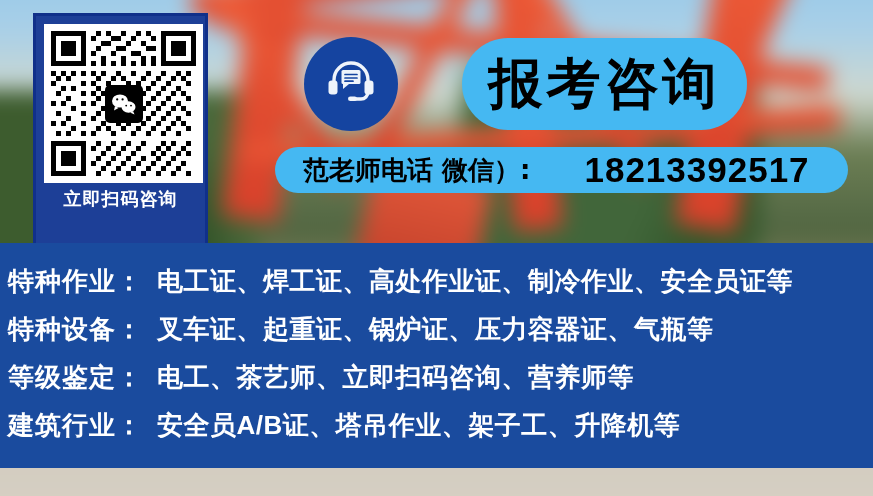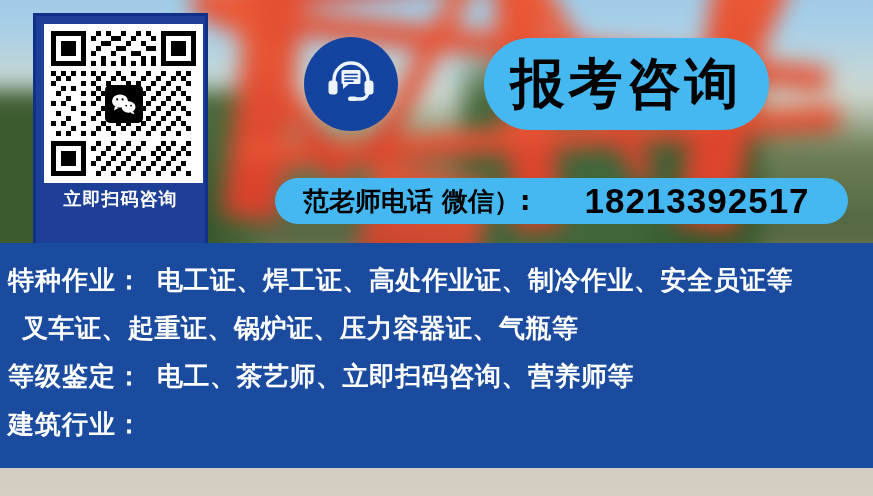--- a/index.html
+++ b/index.html
@@ -148,30 +148,30 @@
     background: #45b8f2;
     border-radius: 999px;
     display: flex;
     align-items: center;
     justify-content: center;
     color: #000000;
     font-weight: bold;
     font-family: "DejaVu Sans", sans-serif;
   }
   .pill-title {
-    left: 484px;
+    left: 462px;
     top: 38px;
     width: 285px;
     height: 92px;
     font-size: 54px;
     letter-spacing: 4px;
   }
   .pill-phone {
     left: 275px;
-    top: 178px;
+    top: 147px;
     width: 573px;
     height: 46px;
     font-size: 26px;
     justify-content: flex-start;
     padding-left: 28px;
     box-sizing: border-box;
     letter-spacing: 0px;
   }
   .phone-number {
     margin-left: 54px;
@@ -190,21 +190,21 @@
     background: #1a4b9e;
     padding: 14px 0 0 0;
     box-sizing: border-box;
   }
   .info-row {
     display: flex;
     align-items: baseline;
     color: #ffffff;
     font-size: 26px;
     font-weight: bold;
-    font-family: Liberation Serif, serif;
+    font-family: Liberation Sans, sans-serif;
     padding-left: 8px;
     height: 48px;
     line-height: 48px;
     white-space: nowrap;
   }
   .info-label {
     letter-spacing: 1px;
   }
   .info-value {
     margin-left: 14px;
@@ -512,24 +512,26 @@
     <span>范老师电话 微信）:</span>
     <span class="phone-number">18213392517</span>
   </div>
 
   <div class="info-panel">
     <div class="info-row">
       <span class="info-label">特种作业：</span>
       <span class="info-value">电工证、焊工证、高处作业证、制冷作业、安全员证等</span>
     </div>
     <div class="info-row">
+      <span class="info-label">特种设备：</span>
       <span class="info-value">叉车证、起重证、锅炉证、压力容器证、气瓶等</span>
     </div>
     <div class="info-row">
       <span class="info-label">等级鉴定：</span>
       <span class="info-value">电工、茶艺师、立即扫码咨询、营养师等</span>
     </div>
     <div class="info-row">
       <span class="info-label">建筑行业：</span>
+      <span class="info-value">安全员A/B证、塔吊作业、架子工、升降机等</span>
     </div>
   </div>
 
 </div>
 
 </body></html>

